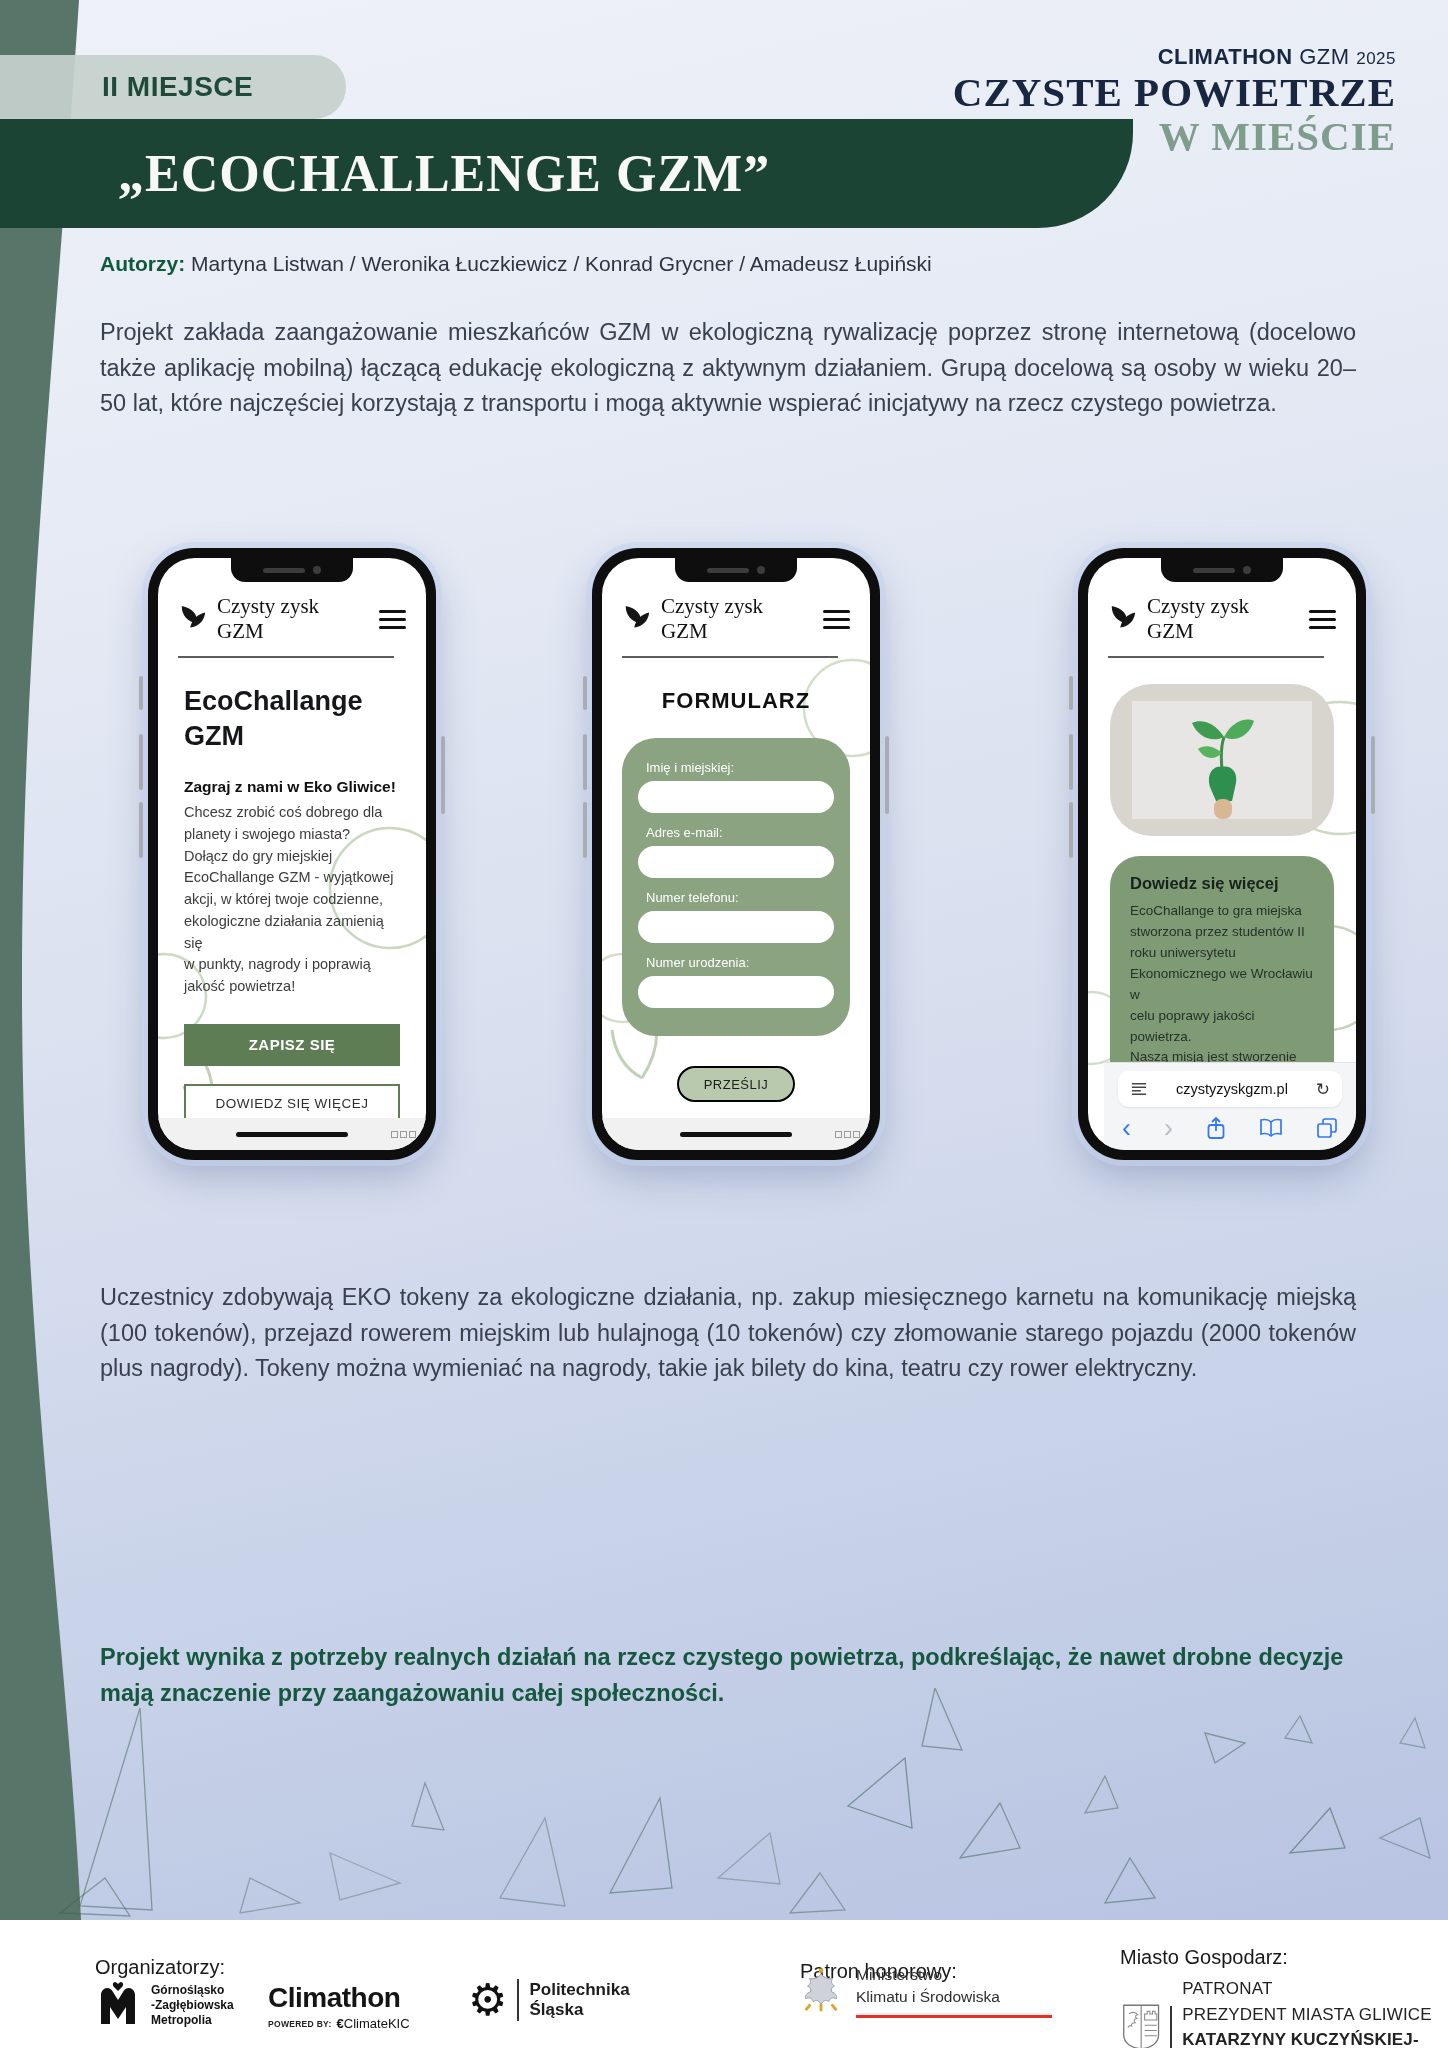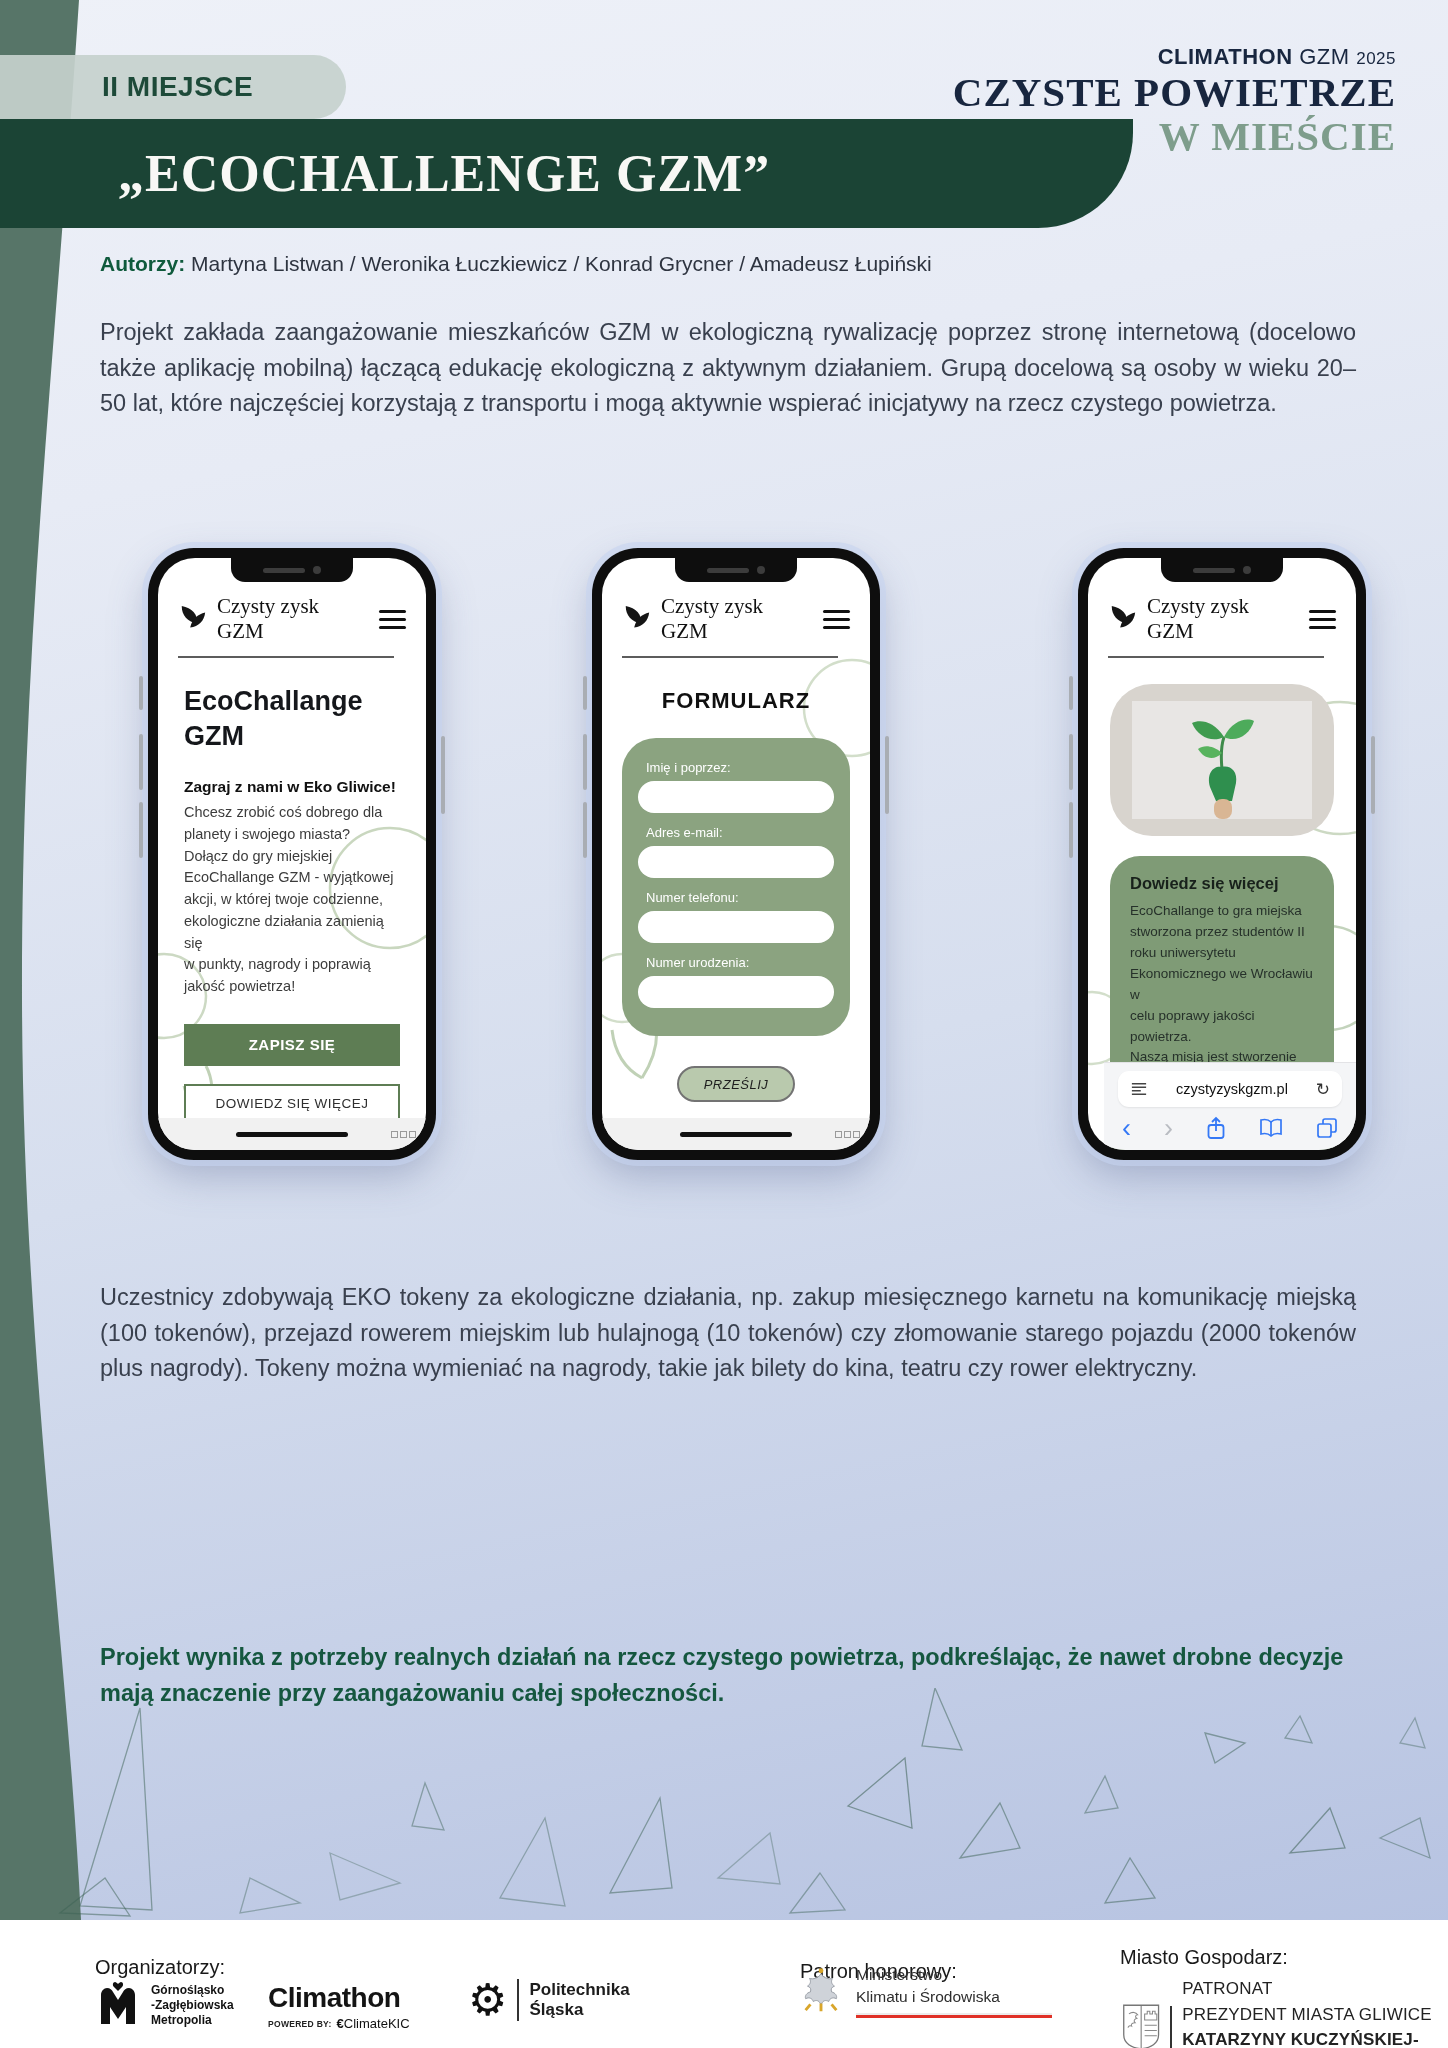--- a/index.html
+++ b/index.html
@@ -70,22 +70,22 @@
   .home-bar{ position:absolute; left:0; right:0; bottom:0; height:32px; background:#f1f1f1; z-index:3; }
   .home-ind{ position:absolute; left:50%; bottom:13px; transform:translateX(-50%); width:112px; height:5px; background:#111; border-radius:3px; }
   .kb-sq{ position:absolute; right:10px; bottom:12px; display:flex; gap:2px; }
   .kb-sq i{ width:7px; height:7px; border:1px solid #9a9a9a; display:block; }
 
   .s2-h{ margin:30px 0 0; text-align:center; font-size:22px; font-weight:800; letter-spacing:1px; color:#101010; }
   .form-panel{ margin:24px 20px 0; background:#8ba380; border-radius:34px; padding:20px 16px 28px; }
   .f-label{ color:#fff; font-size:13px; margin:12px 0 6px 8px; }
   .f-label:first-child{ margin-top:2px; }
   .f-input{ width:100%; height:32px; background:#fff; border:none; border-radius:17px; outline:none; padding:0 12px; font-size:13px; }
-  .btn-submit{ margin:30px auto 0; width:118px; height:36px; background:#b9c9ad; border:2px solid #737373; border-radius:19px;
-               font-size:13px; letter-spacing:.5px; color:#1e1e1e; display:flex; align-items:center; justify-content:center; cursor:pointer;font-style:italic; }
+  .btn-submit{ margin:30px auto 0; width:118px; height:36px; background:#b9c9ad; border:2px solid #000000; border-radius:19px;
+               font-size:13px; letter-spacing:.5px; color:#1e1e1e; display:flex; align-items:center; justify-content:center; cursor:pointer; }
 
   .photo-card{ margin:26px 22px 0; height:152px; background:#d8d4ce; border-radius:42px; display:flex; align-items:center; justify-content:center; }
   .photo{ width:180px; height:118px; background:#e8e6e4; display:flex; align-items:flex-end; justify-content:center; overflow:hidden; }
   .info-panel{ margin:20px 22px 0; background:#7f9b76; border-radius:30px; padding:18px 20px 22px; }
   .info-h{ font-size:16.5px; font-weight:700; color:#18211b; }
   .info-b{ margin-top:8px; font-size:13.5px; color:#26312a; line-height:1.55; white-space:pre-line; }
 
   .safari{ position:absolute; left:16px; right:0; bottom:0; height:88px; background:#f4f5f7; border-top:1px solid #e3e3e6; z-index:3; }
   .url-pill{ position:absolute; top:8px; left:14px; right:14px; height:36px; background:#fff; border-radius:11px;
              box-shadow:0 1px 2px rgba(0,0,0,.08); display:flex; align-items:center; padding:0 12px; }
@@ -238,21 +238,21 @@
           <span class="brand">Czysty zysk GZM</span>
           <span class="burger">
               <i></i>
               <i></i>
               <i></i>
             </span>
         </div>
         <div class="app-rule"></div>
         <div class="s2-h">FORMULARZ</div>
         <div class="form-panel">
-          <div class="f-label">Imię i poprzez:</div>
+          <div class="f-label">Imię i miejskiej:</div>
           <input class="f-input" readonly="" style="">
           <div class="f-label">Adres e-mail:</div>
           <input class="f-input" readonly="" style="">
           <div class="f-label">Numer telefonu:</div>
           <input class="f-input" readonly="" style="">
           <div class="f-label">Numer urodzenia:</div>
           <input class="f-input" readonly="" style="">
         </div>
         <div class="btn-submit">PRZEŚLIJ</div>
       </div>

